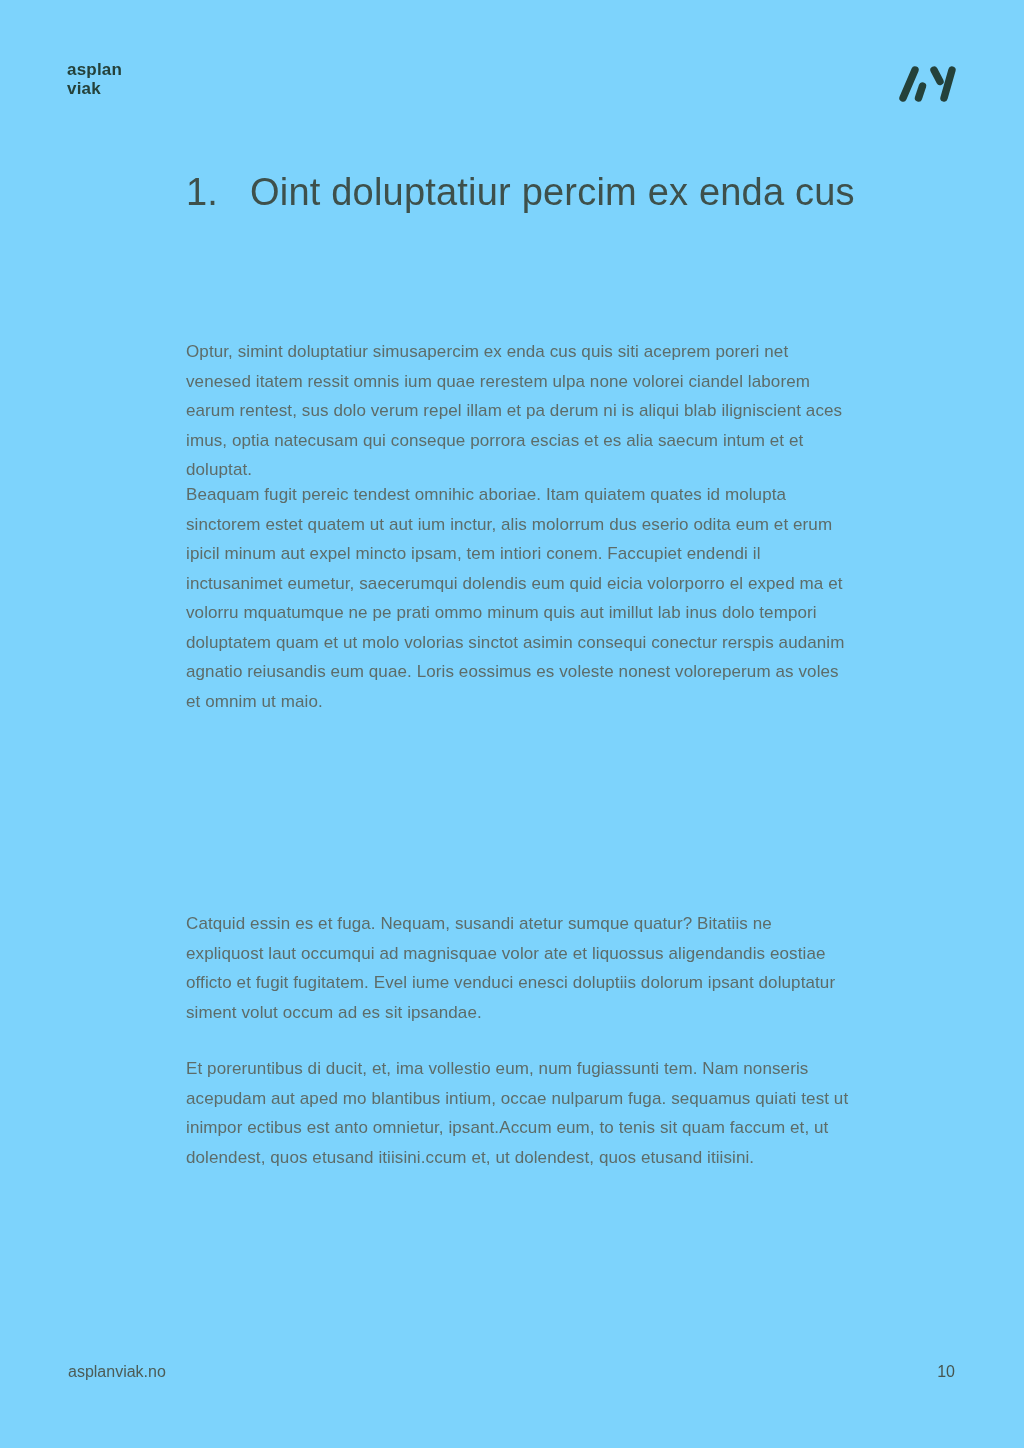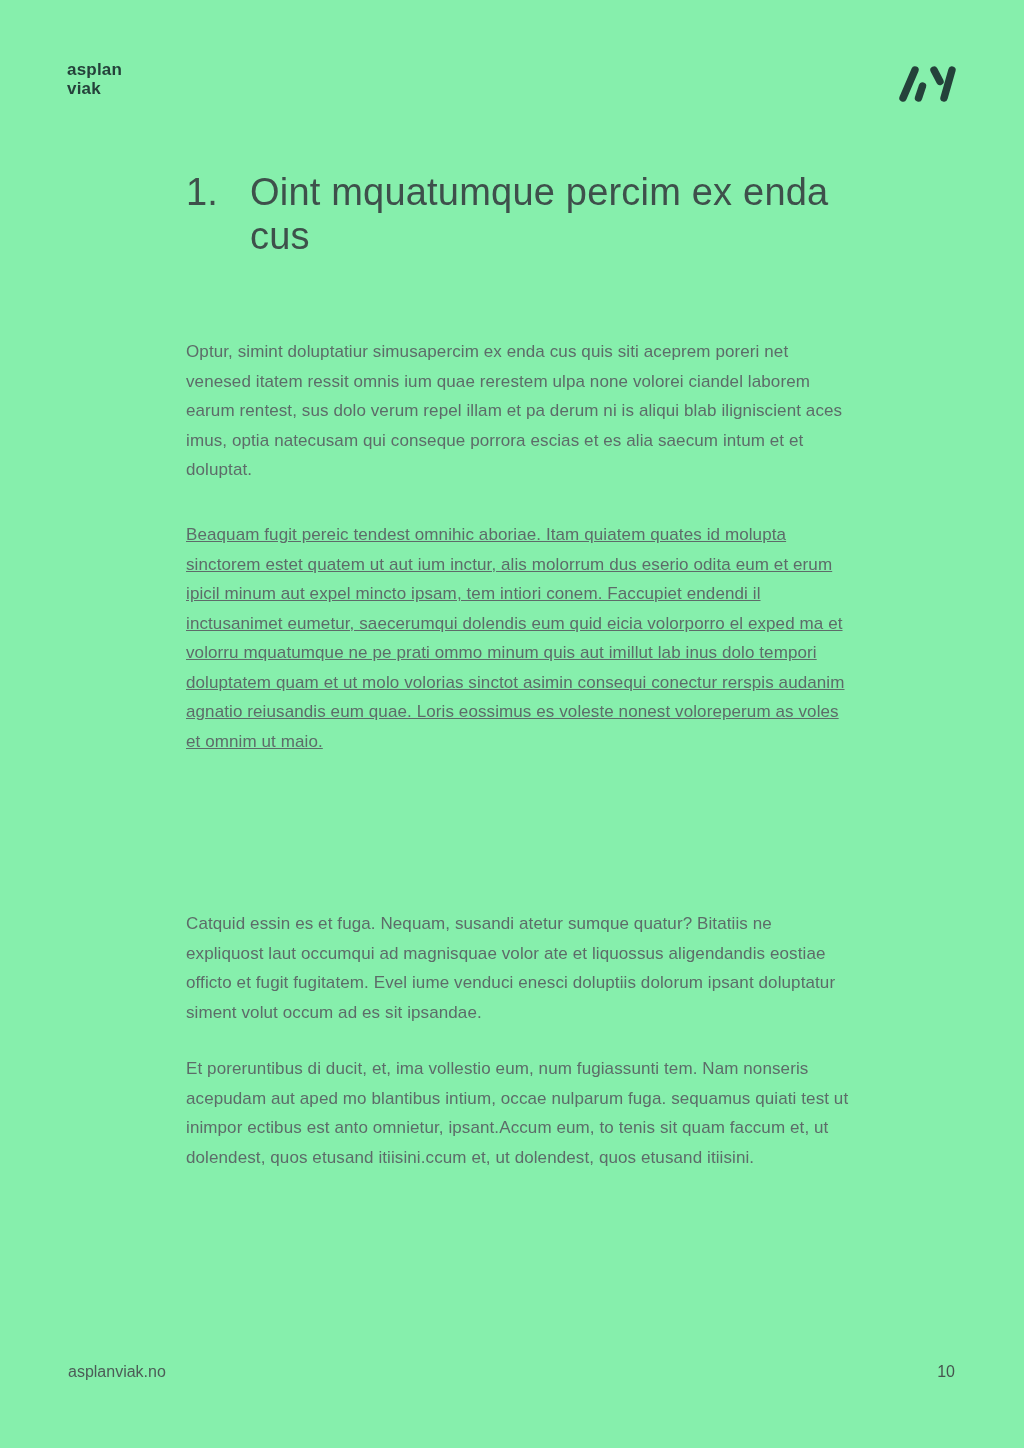--- a/index.html
+++ b/index.html
@@ -1,21 +1,21 @@
 <!DOCTYPE html>
 <html><head>
 <meta charset="utf-8">
 <style>
   html, body { margin: 0; padding: 0; background: #e8e8e8; }
   .page {
     position: relative;
     width: 1024px;
     height: 1448px;
     margin: 0 auto;
-    background: #86efac;
+    background: #7dd3fc;
     font-family: "Liberation Sans", "DejaVu Sans", sans-serif;
     overflow: hidden;
   }
 
   
   .brand {
     position: absolute;
     left: 67px;
     top: 60px;
     color: #24413a;
@@ -67,21 +67,21 @@
     left: 186px;
     width: 665px;
     margin: 0;
     color: #5d6c69;
     font-size: 17px;
     font-weight: 400;
     line-height: 29.5px;
     letter-spacing: 0.1px;
   }
   .para-1 { top: 337px; }
-  .para-2 { top: 520px; text-decoration: underline; }
+  .para-2 { top: 480px; }
   .para-3 { top: 909px; }
   .para-4 { top: 1054px; }
 
   
   .footer {
     position: absolute;
     left: 68px;
     right: 69px;
     top: 1362px;
     display: flex;
@@ -109,21 +109,21 @@
         <line x1="18" y1="6" x2="6" y2="34"></line>
         <line x1="25.5" y1="22" x2="21.5" y2="34"></line>
         <line x1="37" y1="6" x2="43" y2="17.5"></line>
         <line x1="55" y1="6" x2="47" y2="34"></line>
       </g>
     </svg>
   </div>
 
   <h1 class="chapter-title">
     <span class="chapter-number">1.</span>
-    <span class="chapter-title-text">Oint mquatumque percim ex enda cus</span>
+    <span class="chapter-title-text">Oint doluptatiur percim ex enda cus</span>
   </h1>
 
   <p class="body-para para-1">Optur, simint doluptatiur simusapercim ex enda cus quis siti aceprem poreri net venesed itatem ressit omnis ium quae rerestem ulpa none volorei ciandel laborem earum rentest, sus dolo verum repel illam et pa derum ni is aliqui blab iligniscient aces imus, optia natecusam qui conseque porrora escias et es alia saecum intum et et doluptat.</p>
   <p class="body-para para-2">Beaquam fugit pereic tendest omnihic aboriae. Itam quiatem quates id molupta sinctorem estet quatem ut aut ium inctur, alis molorrum dus eserio odita eum et erum ipicil minum aut expel mincto ipsam, tem intiori conem. Faccupiet endendi il inctusanimet eumetur, saecerumqui dolendis eum quid eicia volorporro el exped ma et volorru mquatumque ne pe prati ommo minum quis aut imillut lab inus dolo tempori doluptatem quam et ut molo volorias sinctot asimin consequi conectur rerspis audanim agnatio reiusandis eum quae. Loris eossimus es voleste nonest voloreperum as voles et omnim ut maio.</p>
 
   <p class="body-para para-3">Catquid essin es et fuga. Nequam, susandi atetur sumque quatur? Bitatiis ne expliquost laut occumqui ad magnisquae volor ate et liquossus aligendandis eostiae officto et fugit fugitatem. Evel iume venduci enesci doluptiis dolorum ipsant doluptatur siment volut occum ad es sit ipsandae.</p>
   <p class="body-para para-4">Et poreruntibus di ducit, et, ima vollestio eum, num fugiassunti tem. Nam nonseris acepudam aut aped mo blantibus intium, occae nulparum fuga. sequamus quiati test ut inimpor ectibus est anto omnietur, ipsant.Accum eum, to tenis sit quam faccum et, ut dolendest, quos etusand itiisini.ccum et, ut dolendest, quos etusand itiisini.</p>
 
   <div class="footer">
     <span class="website">asplanviak.no</span>

